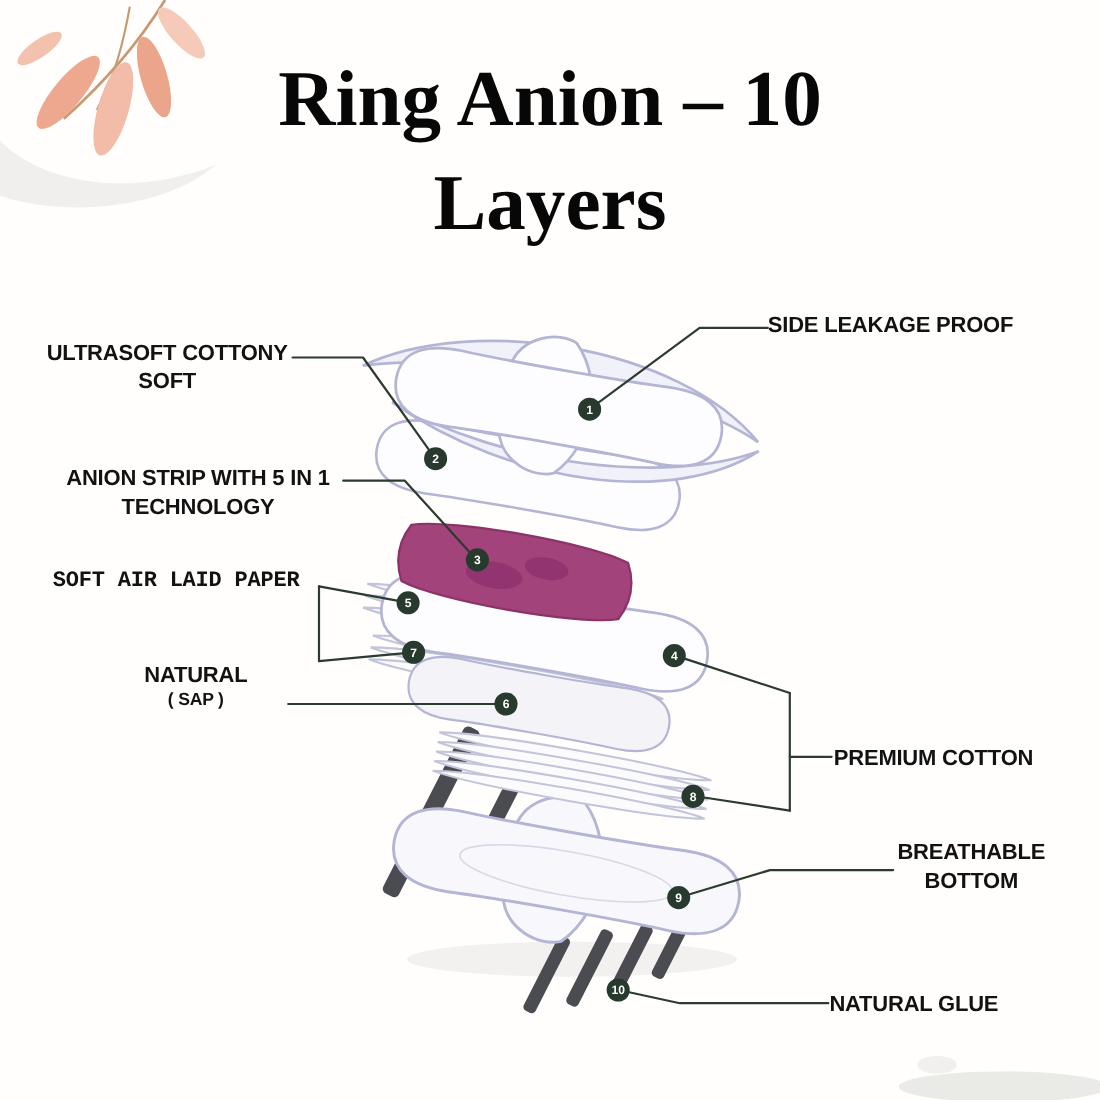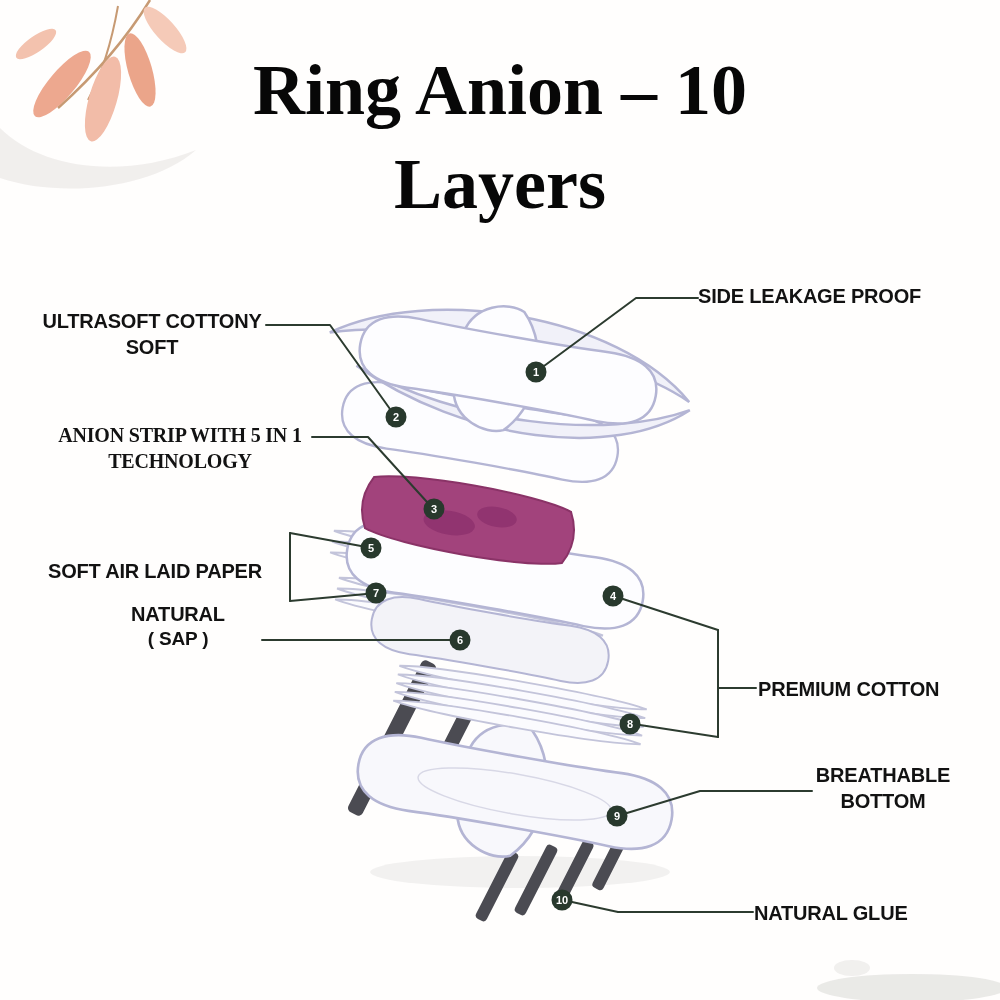--- a/index.html
+++ b/index.html
@@ -15,21 +15,21 @@
     font-family:Liberation Serif, serif;
     font-weight:800; font-size:72px; line-height:1.3;
     color:#070707; letter-spacing:0px;
   }
   .lbl {
     position:absolute; font-weight:bold; font-size:20px;
     color:#121212; letter-spacing:-0.2px; line-height:1.3;
     white-space:nowrap;
   }
   .lbl.center { text-align:center; white-space:normal; }
-  .lbl .sub { font-weight:600; font-size:19px; }
+  .lbl .sub { font-weight:600; font-size:16px; }
 </style>
 </head>
 <body>
 
 <div class="stage">
 
   <svg class="diagram" width="1000" height="1000" viewBox="0 0 1000 1000">
     <defs>
       <path id="padPlain" d="M -150 0 C -150 -26 -128 -36 -96 -35 C -55 -33 55 -33 96 -35 C 128 -36 150 -26 150 0 C 150 26 128 36 96 35 C 55 33 -55 33 -96 35 C -128 36 -150 26 -150 0 Z"></path>
       <g id="padWinged">
@@ -181,26 +181,26 @@
     <div>Layers</div>
   </div>
 
   <div class="lbl" style="left:698px; top:283px;">SIDE LEAKAGE PROOF</div>
 
   <div class="lbl center" style="left:38px; top:308px; width:228px;">
     <div>ULTRASOFT COTTONY</div>
     <div>SOFT</div>
   </div>
 
-  <div class="lbl center" style="left:46px; top:422px; width:268px;font-family:Liberation Serif, serif;">
+  <div class="lbl center" style="left:46px; top:422px; width:268px;">
     <div>ANION STRIP WITH 5 IN 1</div>
     <div>TECHNOLOGY</div>
   </div>
 
-  <div class="lbl" style="left:48px; top:558px;">SOFT AIR LAID PAPER</div>
+  <div class="lbl" style="left:48px; top:516px;font-family:Liberation Mono, monospace;">SOFT AIR LAID PAPER</div>
 
   <div class="lbl center" style="left:92px; top:601px; width:172px;">
     <div>NATURAL</div>
     <div class="sub">( SAP )</div>
   </div>
 
   <div class="lbl" style="left:758px; top:676px;">PREMIUM COTTON</div>
 
   <div class="lbl center" style="left:812px; top:762px; width:142px;">
     <div>BREATHABLE</div>

